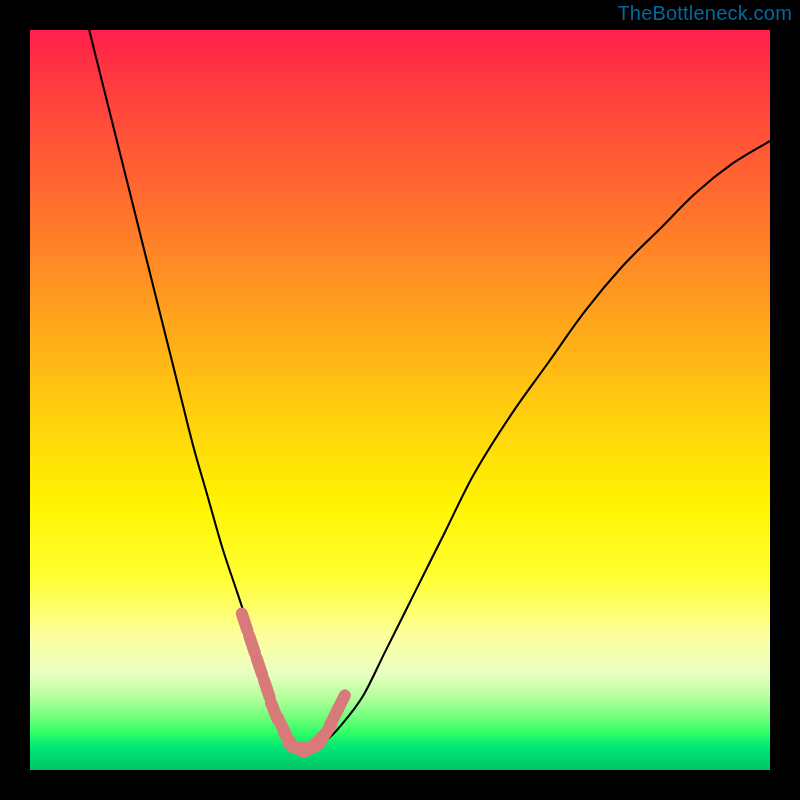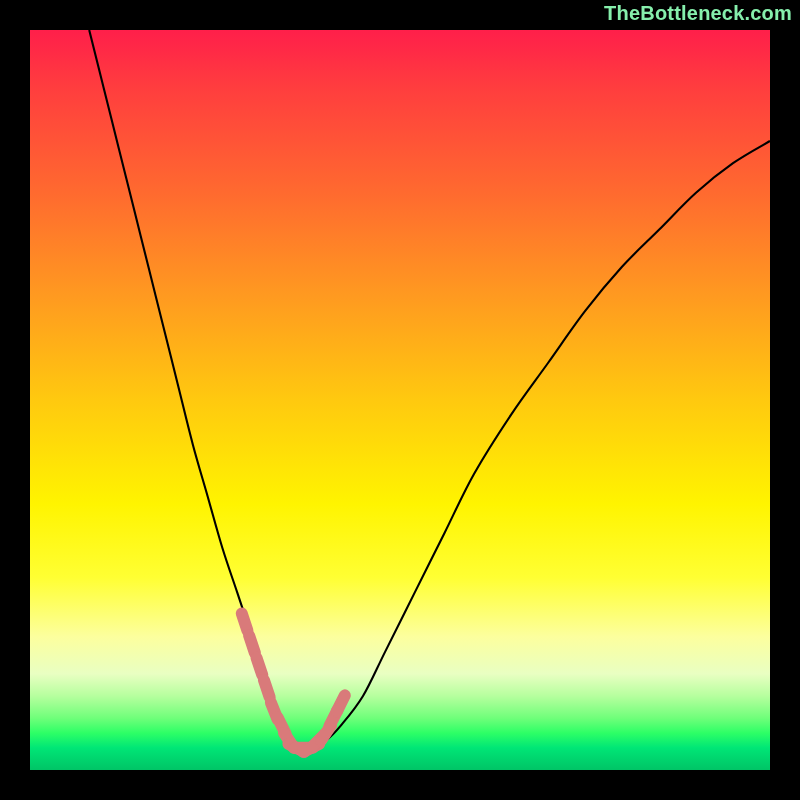--- a/index.html
+++ b/index.html
@@ -39,23 +39,23 @@
       #6fff7a 93%,
       #2dff66 95%,
       #00e676 97%,
       #00c466 100%
     );
   }
   .watermark {
     position: absolute;
     top: 2px;
     right: 8px;
-    color: #86efac;
+    color: #0369a1;
     font-size: 20px;
-    font-weight: 700;
+    font-weight: 400;
     letter-spacing: 0.2px;
     user-select: none;
   }
   svg.curve {
     position: absolute;
     left: 0;
     top: 0;
     width: 740px;
     height: 740px;
   }

